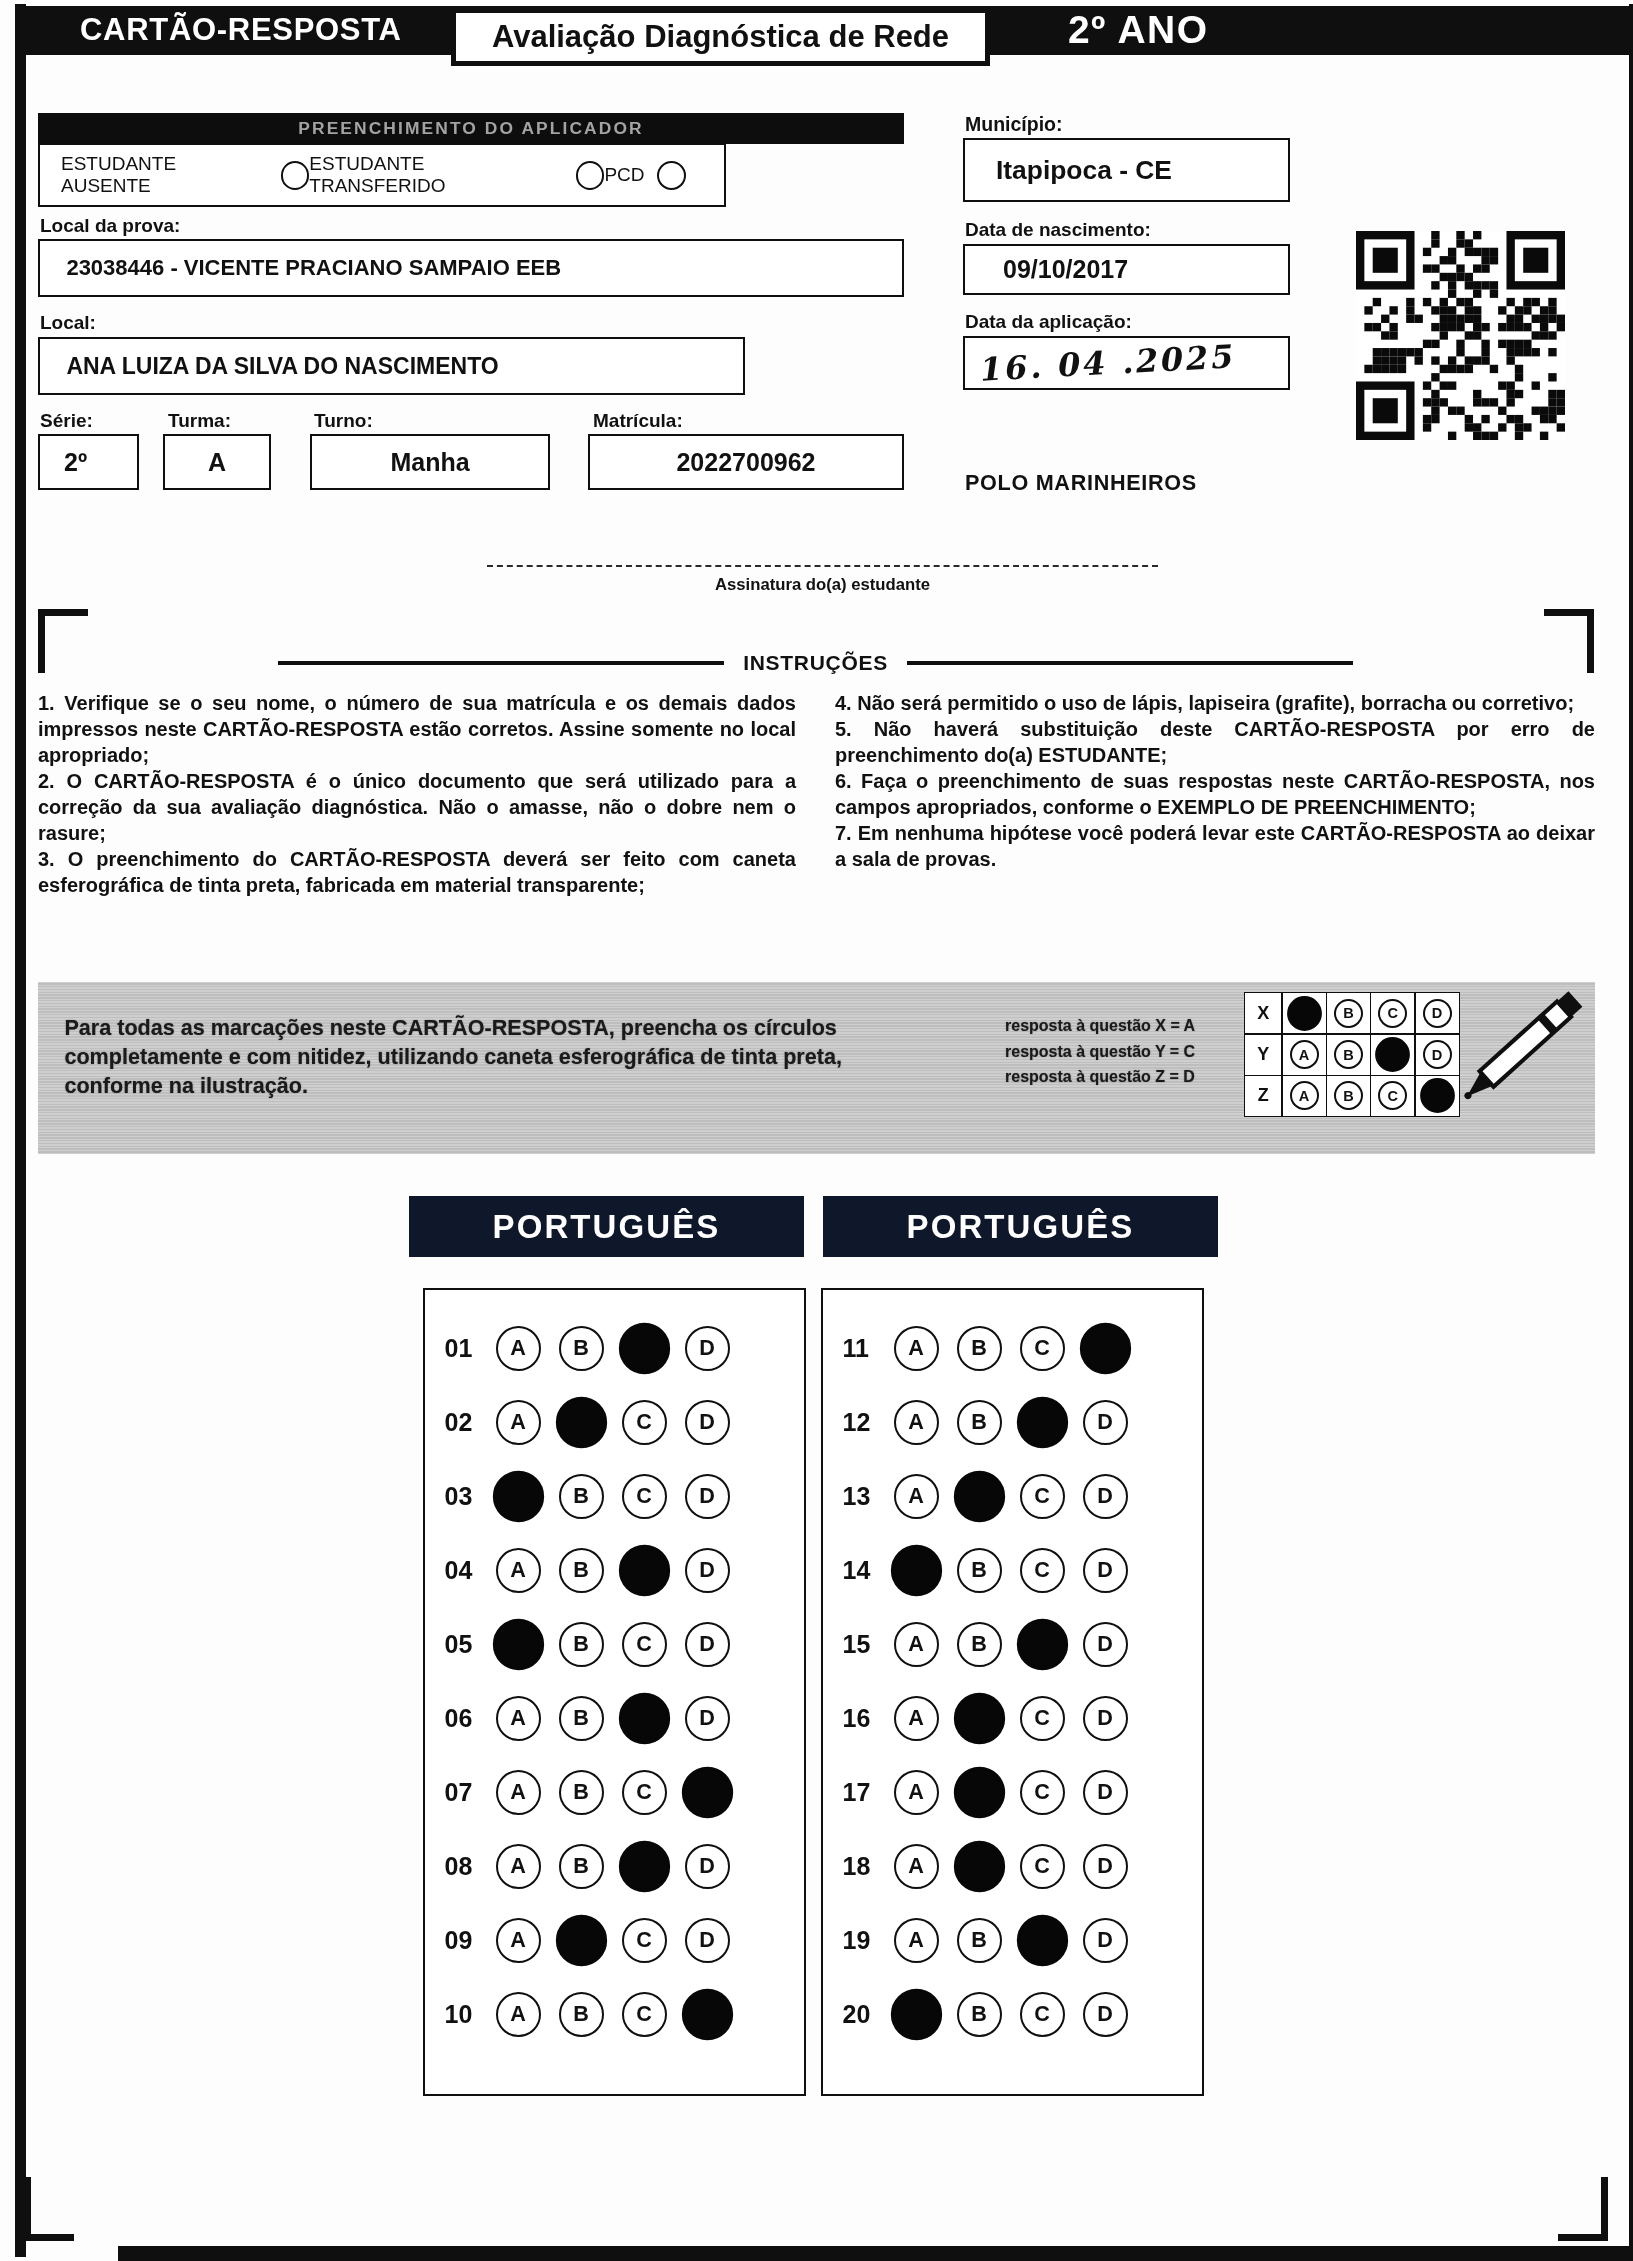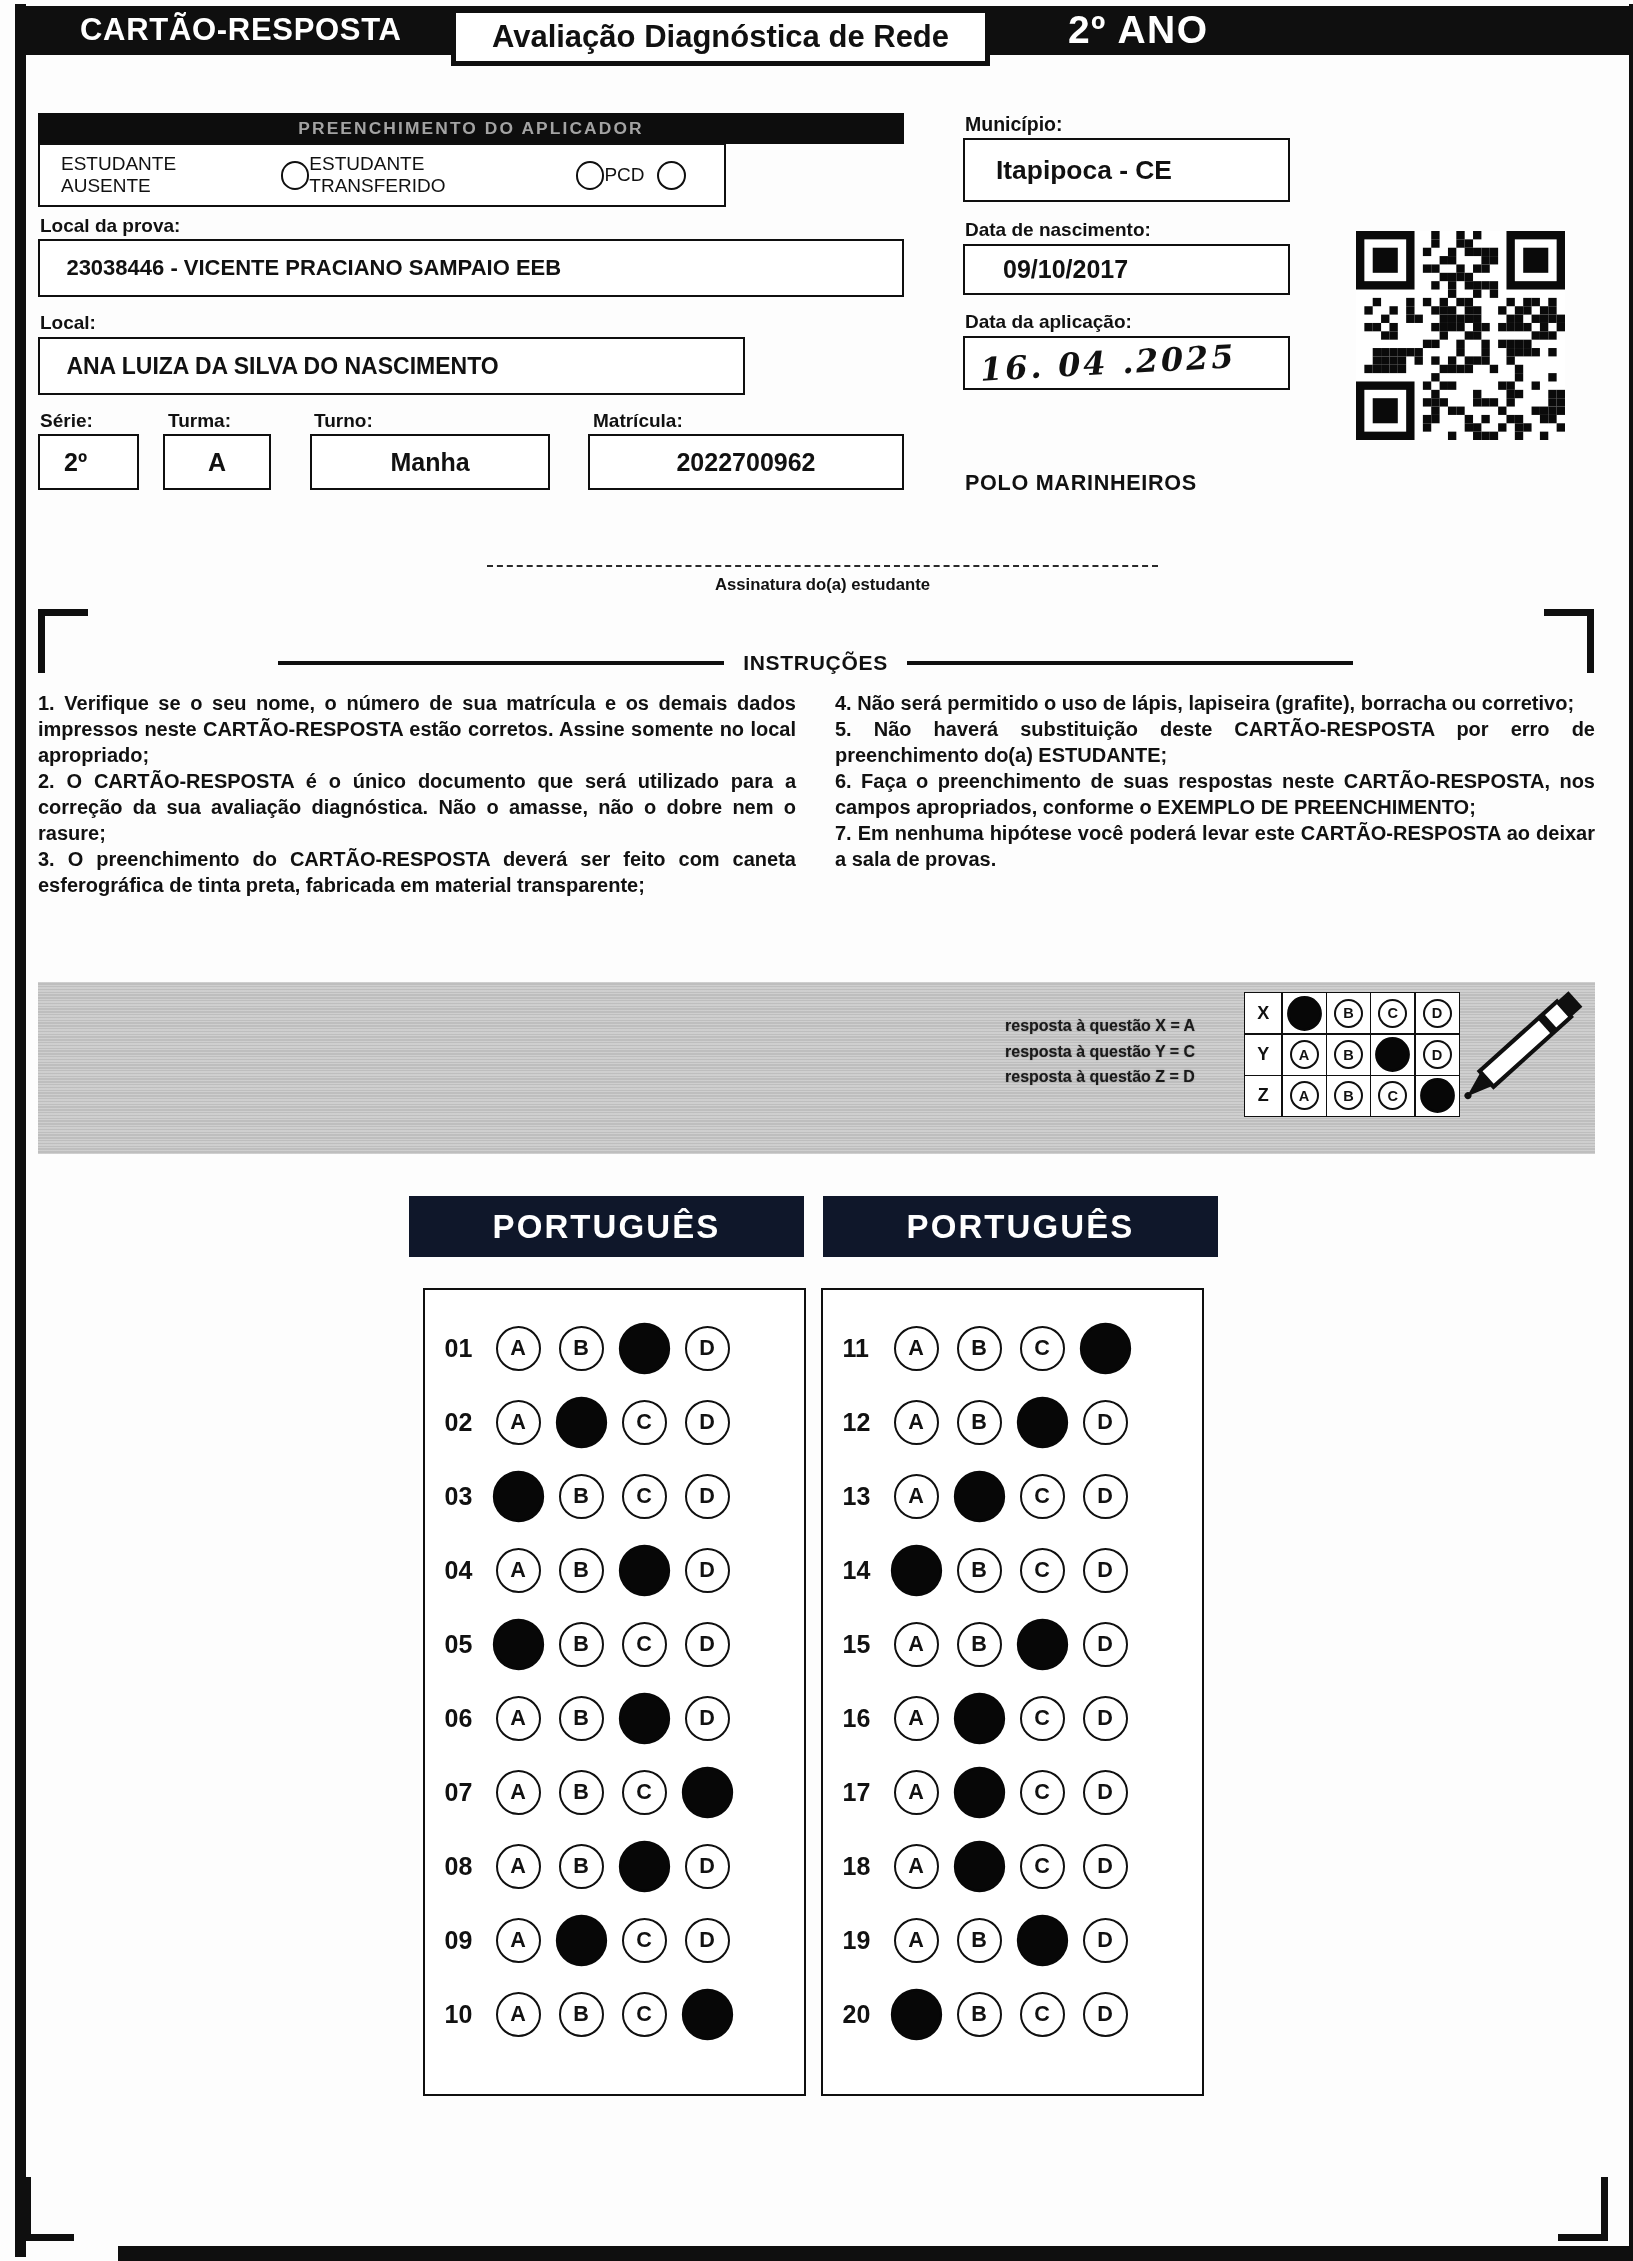--- a/index.html
+++ b/index.html
@@ -390,20 +390,21 @@
       <p>3. O preenchimento do CARTÃO-RESPOSTA deverá ser feito com caneta esferográfica de tinta preta, fabricada em material transparente;</p>
     </div>
   <div class="instr-col" id="instr-right">
       <p>4. Não será permitido o uso de lápis, lapiseira (grafite), borracha ou corretivo;</p>
       <p>5. Não haverá substituição deste CARTÃO-RESPOSTA por erro de preenchimento do(a) ESTUDANTE;</p>
       <p>6. Faça o preenchimento de suas respostas neste CARTÃO-RESPOSTA, nos campos apropriados, conforme o EXEMPLO DE PREENCHIMENTO;</p>
       <p>7. Em nenhuma hipótese você poderá levar este CARTÃO-RESPOSTA ao deixar a sala de provas.</p>
     </div>
 
   <div id="example-box">
+    <div id="example-text">Para todas as marcações neste CARTÃO-RESPOSTA, preencha os círculos completamente e com nitidez, utilizando caneta esferográfica de tinta preta, conforme na ilustração.</div>
     <div id="example-notes">
         <div>resposta à questão X = A</div>
         <div>resposta à questão Y = C</div>
         <div>resposta à questão Z = D</div>
       </div>
     <div id="example-grid">
         <div class="ex-row">
           <div class="ex-cell label">X</div>
           <div class="ex-cell">
             <div class="ex-bubble filled"></div>

